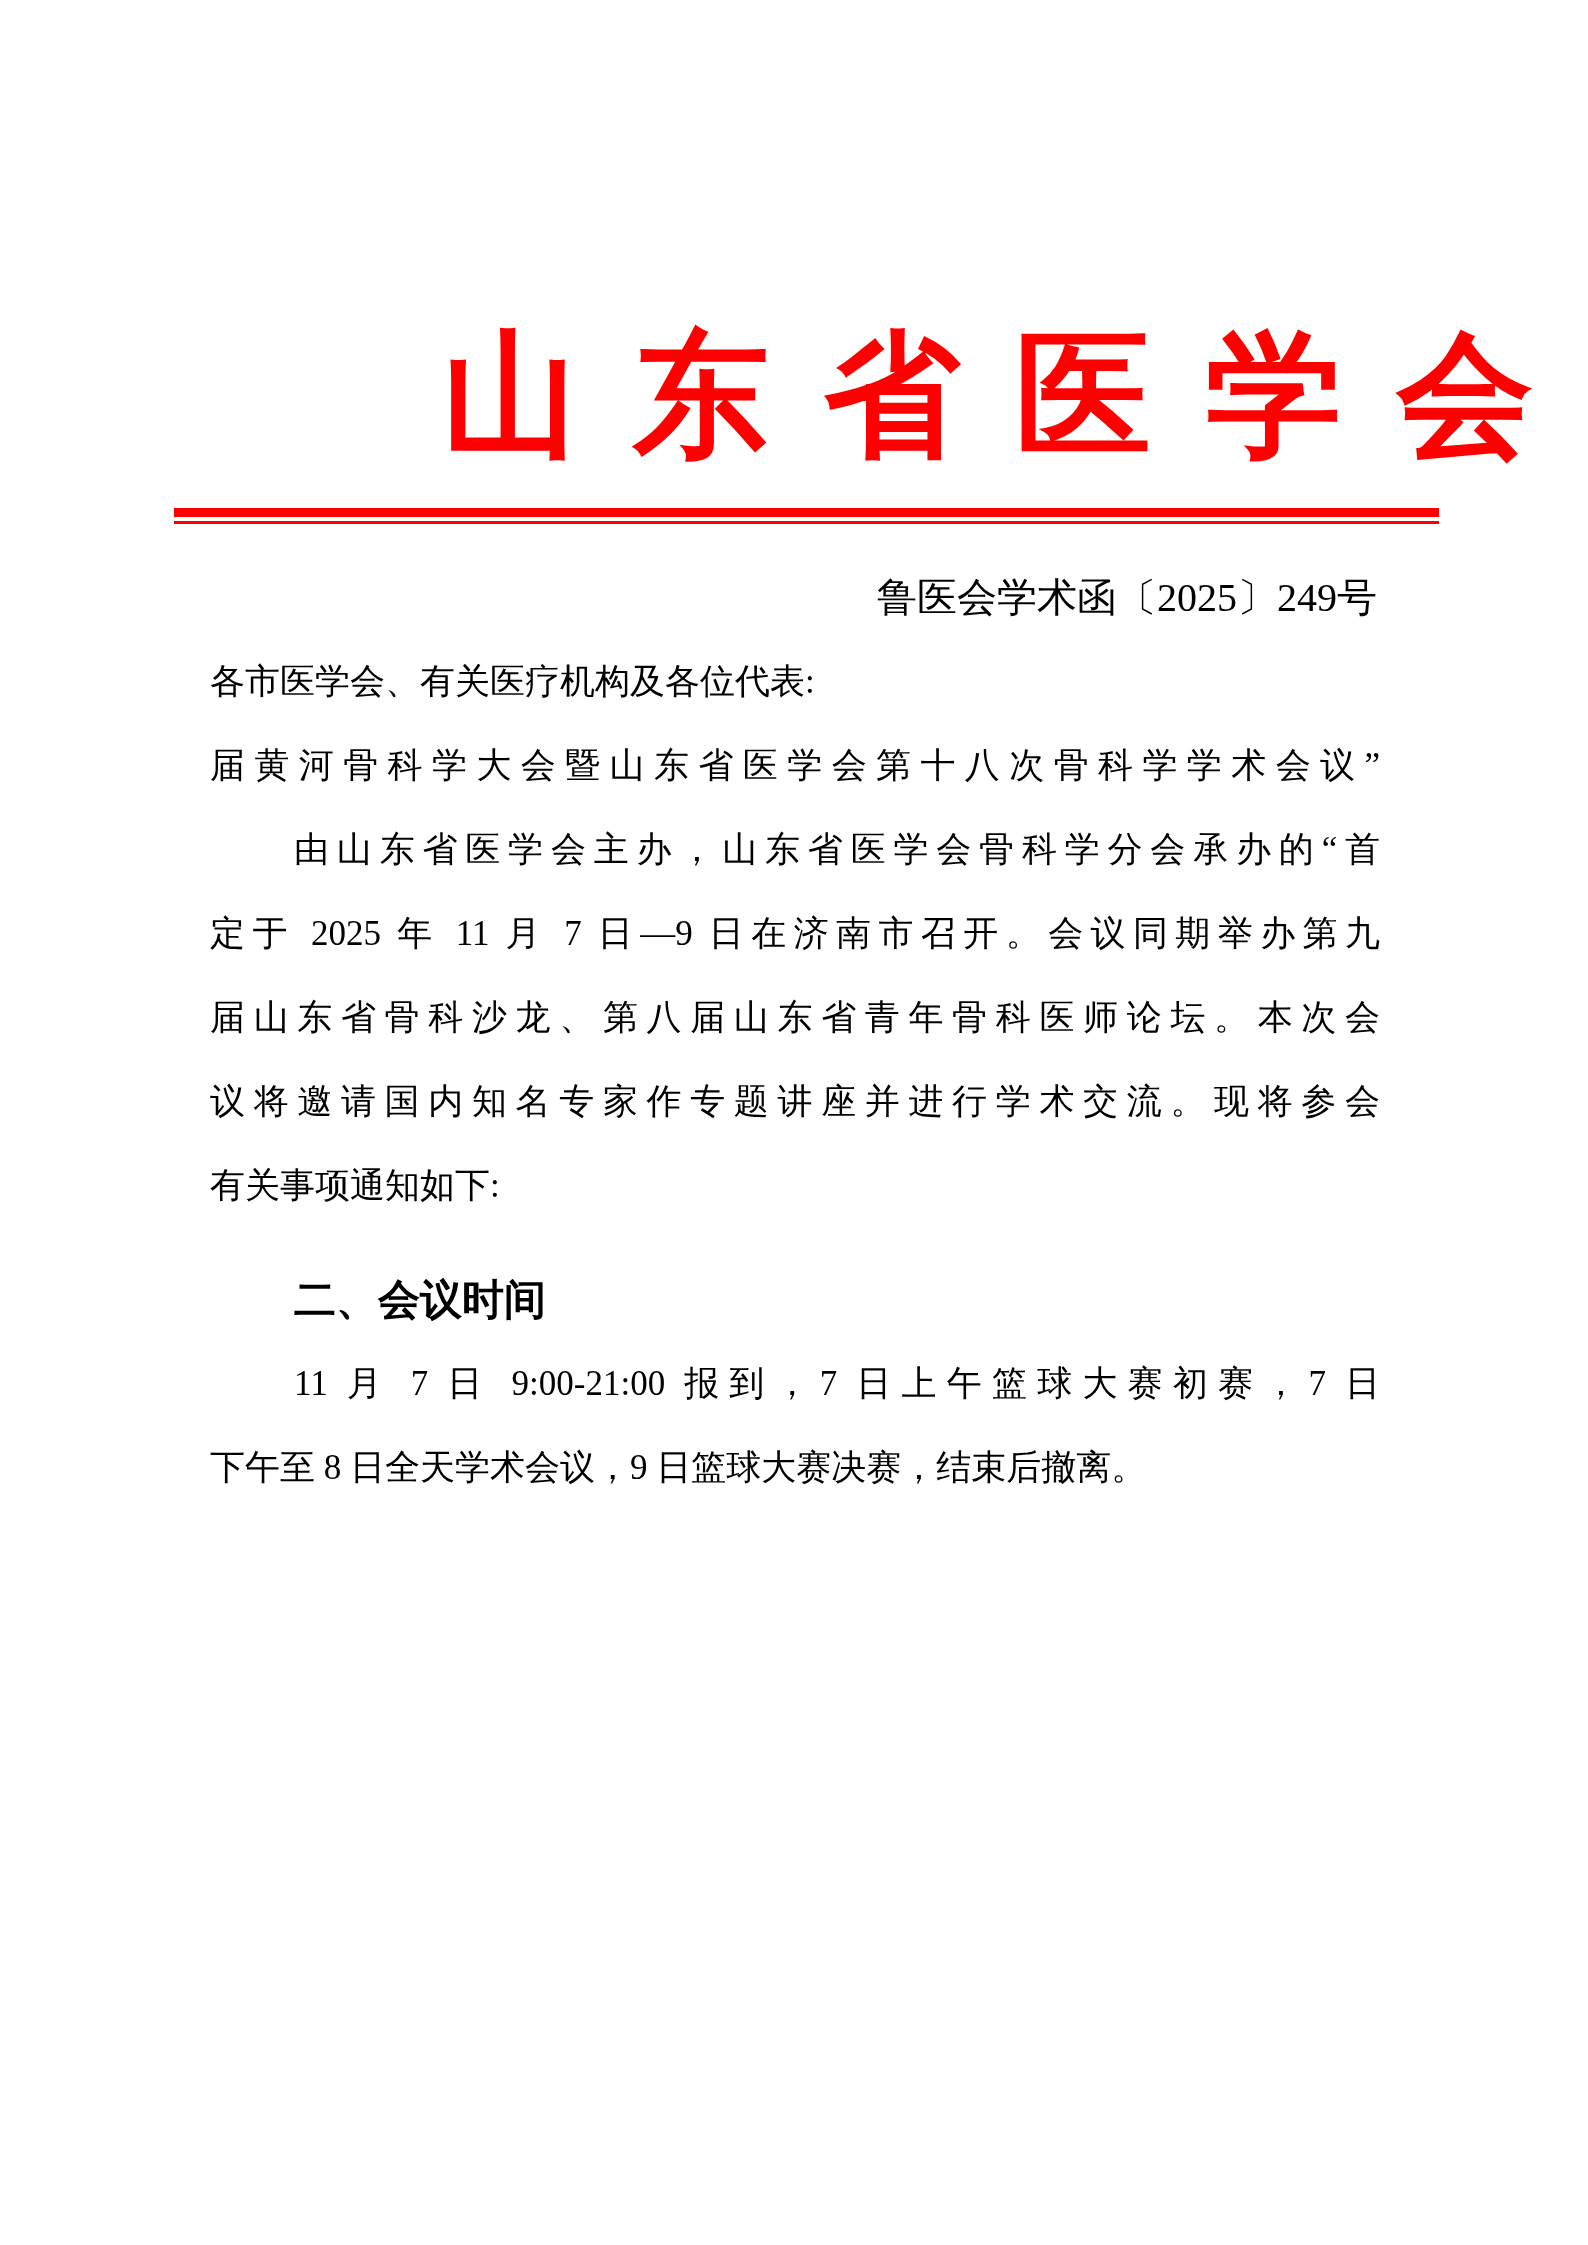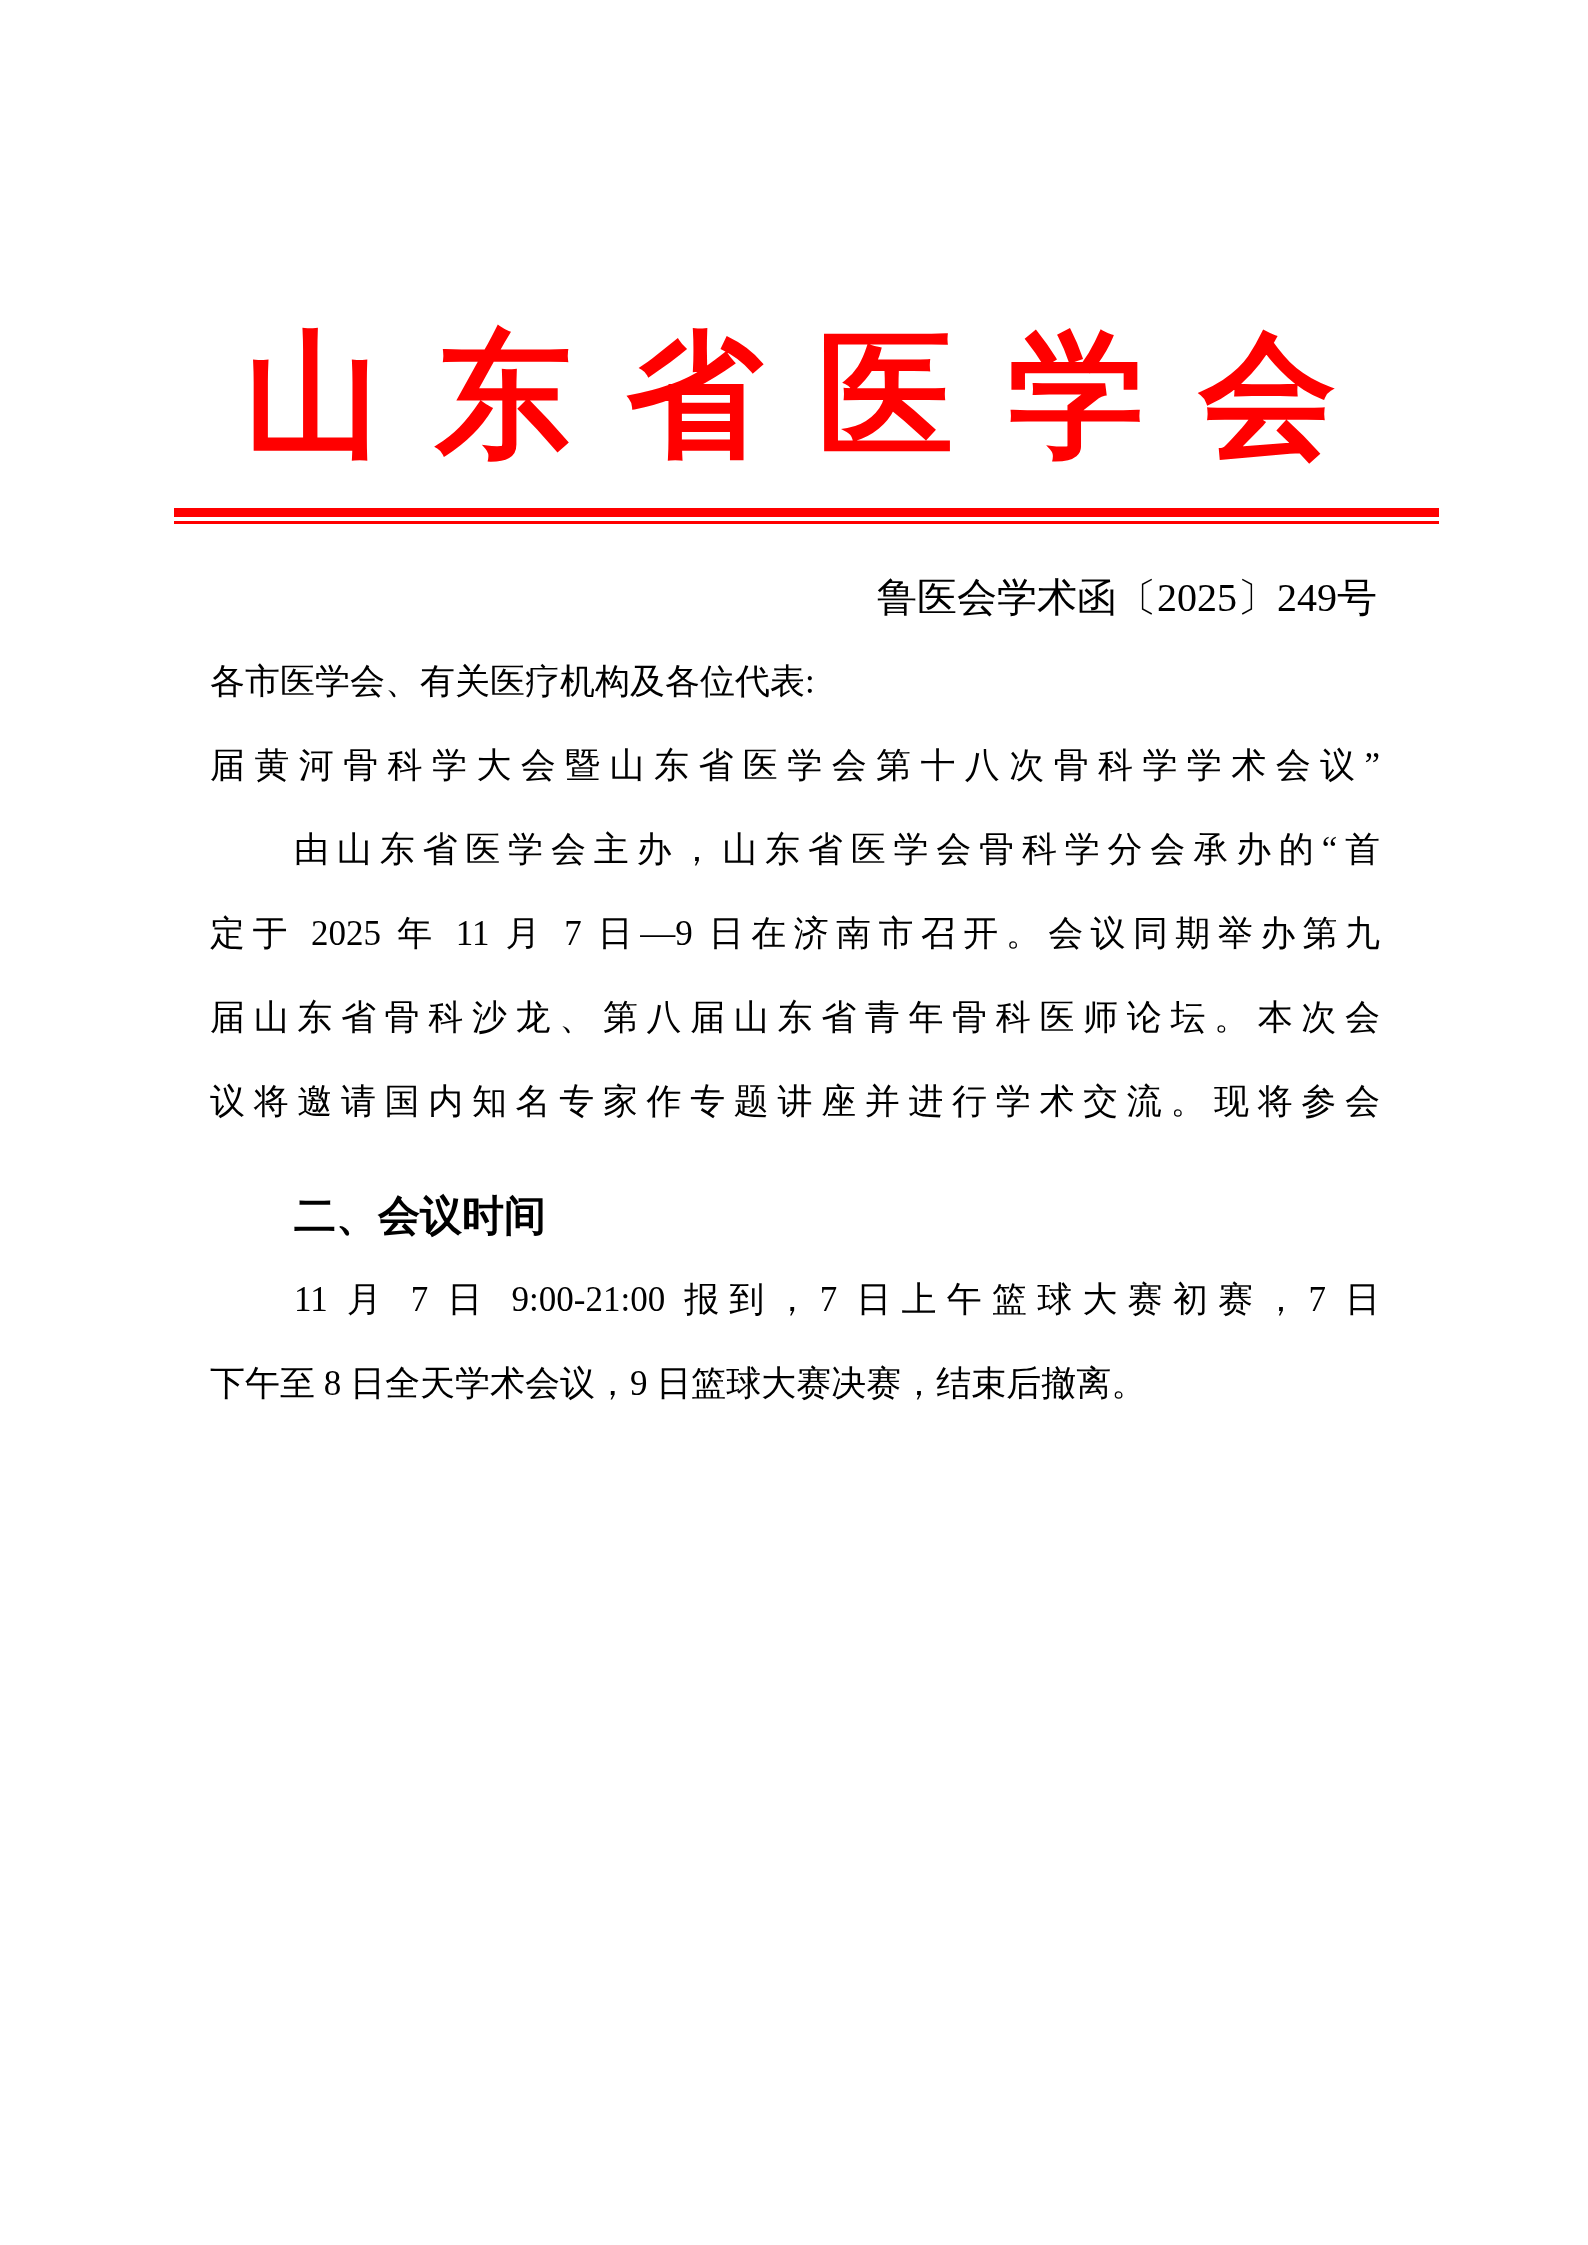--- a/index.html
+++ b/index.html
@@ -17,21 +17,21 @@
     font-family: "Liberation Serif", "DejaVu Serif", serif;
   }
   
   .org-title {
     padding-top: 328px;
     color: #FF0000;
     font-family: "Liberation Serif", "DejaVu Serif", serif;
     font-weight: bold;
     font-size: 136px;
     line-height: 136px;
-    text-align: center;
+    text-align: right;
     letter-spacing: 55px;
     padding-left: 47px;
     white-space: nowrap;
   }
   
   .red-rule {
     margin: 44px 0 0 174px;
     width: 1265px;
     height: 4px;
     border-top: 9px solid #FF0000;
@@ -97,20 +97,21 @@
   <div class="doc-body">
 
     <div class="line">各市医学会、有关医疗机构及各位代表:</div>
 
     <div>
       <div class="line fill">届黄河骨科学大会暨山东省医学会第十八次骨科学学术会议”</div>
       <div class="line fill indent">由山东省医学会主办，山东省医学会骨科学分会承办的“首</div>
       <div class="line fill">定于 2025 年 11 月 7 日—9 日在济南市召开。会议同期举办第九</div>
       <div class="line fill">届山东省骨科沙龙、第八届山东省青年骨科医师论坛。本次会</div>
       <div class="line fill">议将邀请国内知名专家作专题讲座并进行学术交流。现将参会</div>
+      <div class="line">有关事项通知如下:</div>
     </div>
 
 
 
     <div class="section-heading">二、会议时间</div>
 
     <div>
       <div class="line fill indent">11 月 7 日 9:00-21:00 报到，7 日上午篮球大赛初赛，7 日</div>
       <div class="line">下午至 8 日全天学术会议，9 日篮球大赛决赛，结束后撤离。</div>
     </div>

